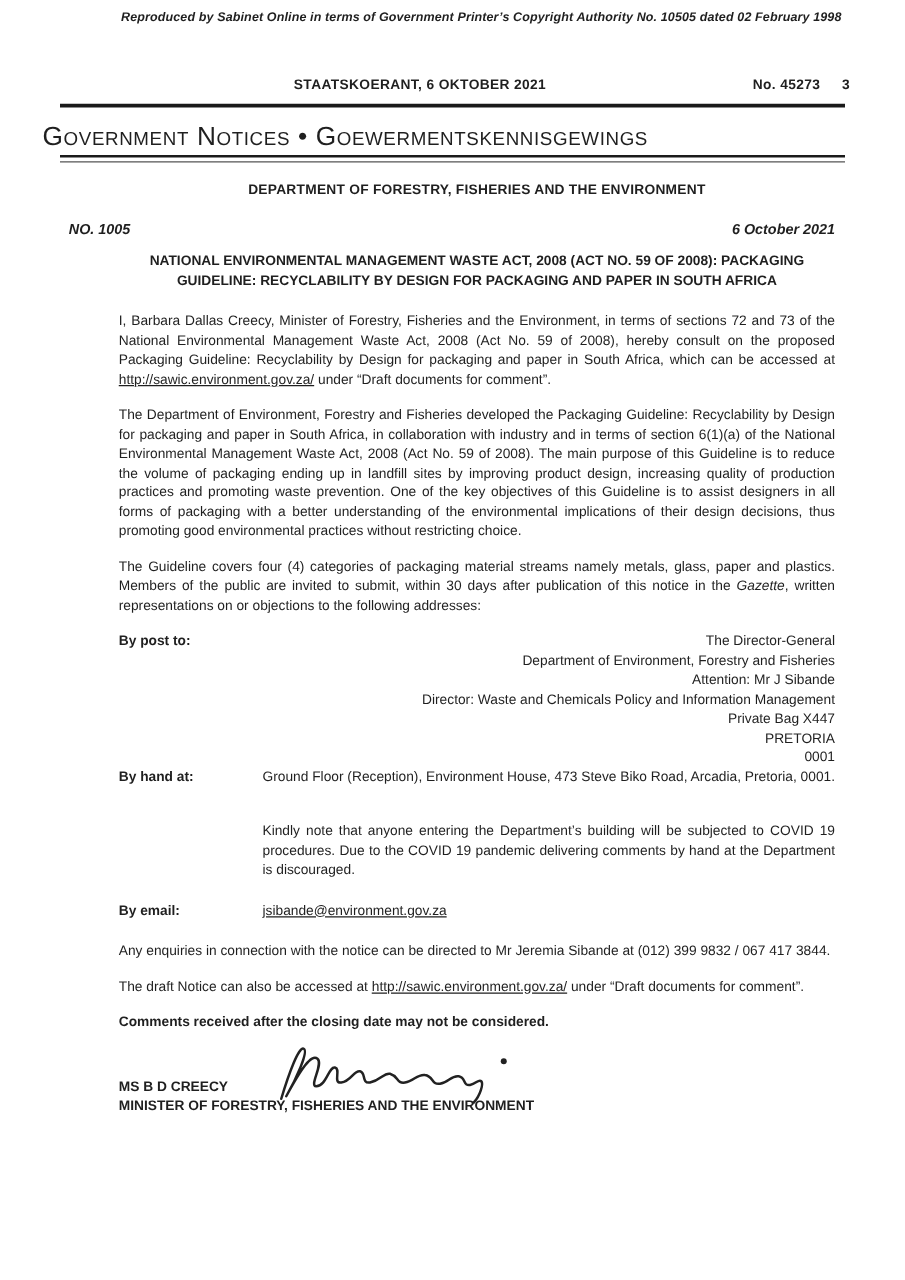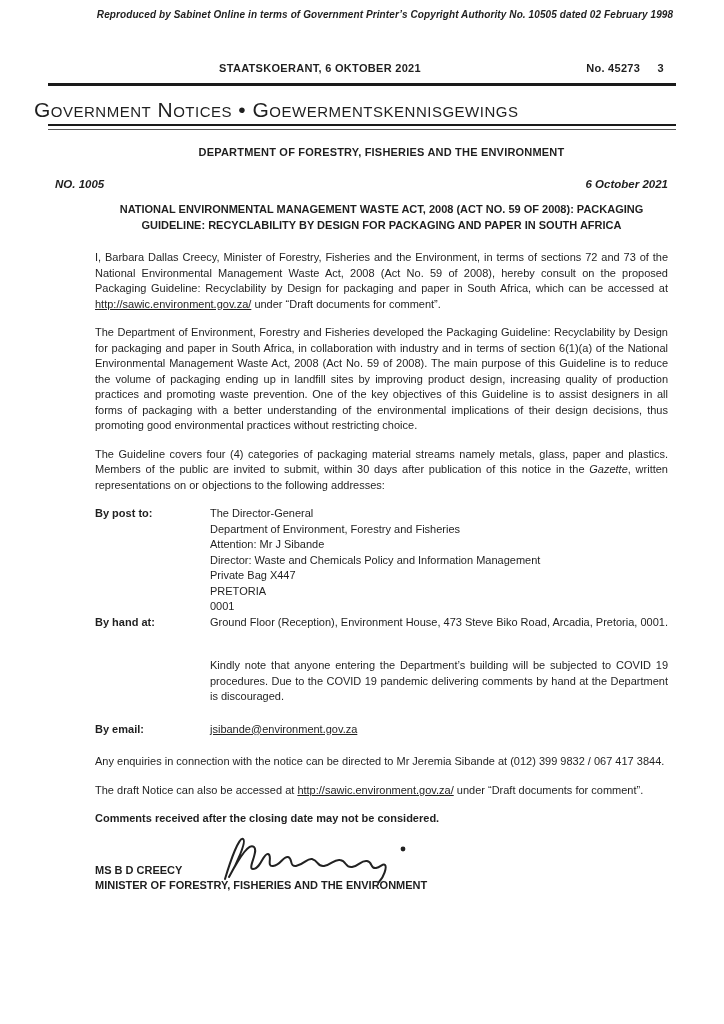--- a/index.html
+++ b/index.html
@@ -21,21 +21,21 @@
     top: 9px; left: 0; right: 0;
     text-align: center;
     font-size: 10px;
     font-weight: bold;
     font-style: italic;
     letter-spacing: 0.1px;
     padding-left: 46px;
   }
   .masthead {
     position: absolute;
-    top: 62px; left: 36px; width: 628px;
+    top: 62px; left: 52px; width: 628px;
     height: 16px;
     font-size: 11px;
     font-weight: bold;
   }
   .mast-center {
     position: absolute;
     left: 0; right: 0;
     text-align: center;
     transform: translateX(-30px);
     letter-spacing: 0.3px;
@@ -108,21 +108,21 @@
     text-decoration: underline;
     cursor: pointer;
   }
   .addr-block { margin-bottom: 28px; font-size: 11px; line-height: 15.5px; }
   .addr-row { display: flex; }
   .addr-label {
     width: 115px;
     flex: 0 0 115px;
     font-weight: bold;
   }
-  .addr-content { flex: 1; }
+  .addr-content { flex: 1; text-align: right; }
   .covid-note {
     margin-left: 115px;
     font-size: 11px;
     line-height: 15.5px;
     text-align: justify;
     margin-bottom: 17px;
   }
   .email-row {
     display: flex;
     font-size: 11px;

